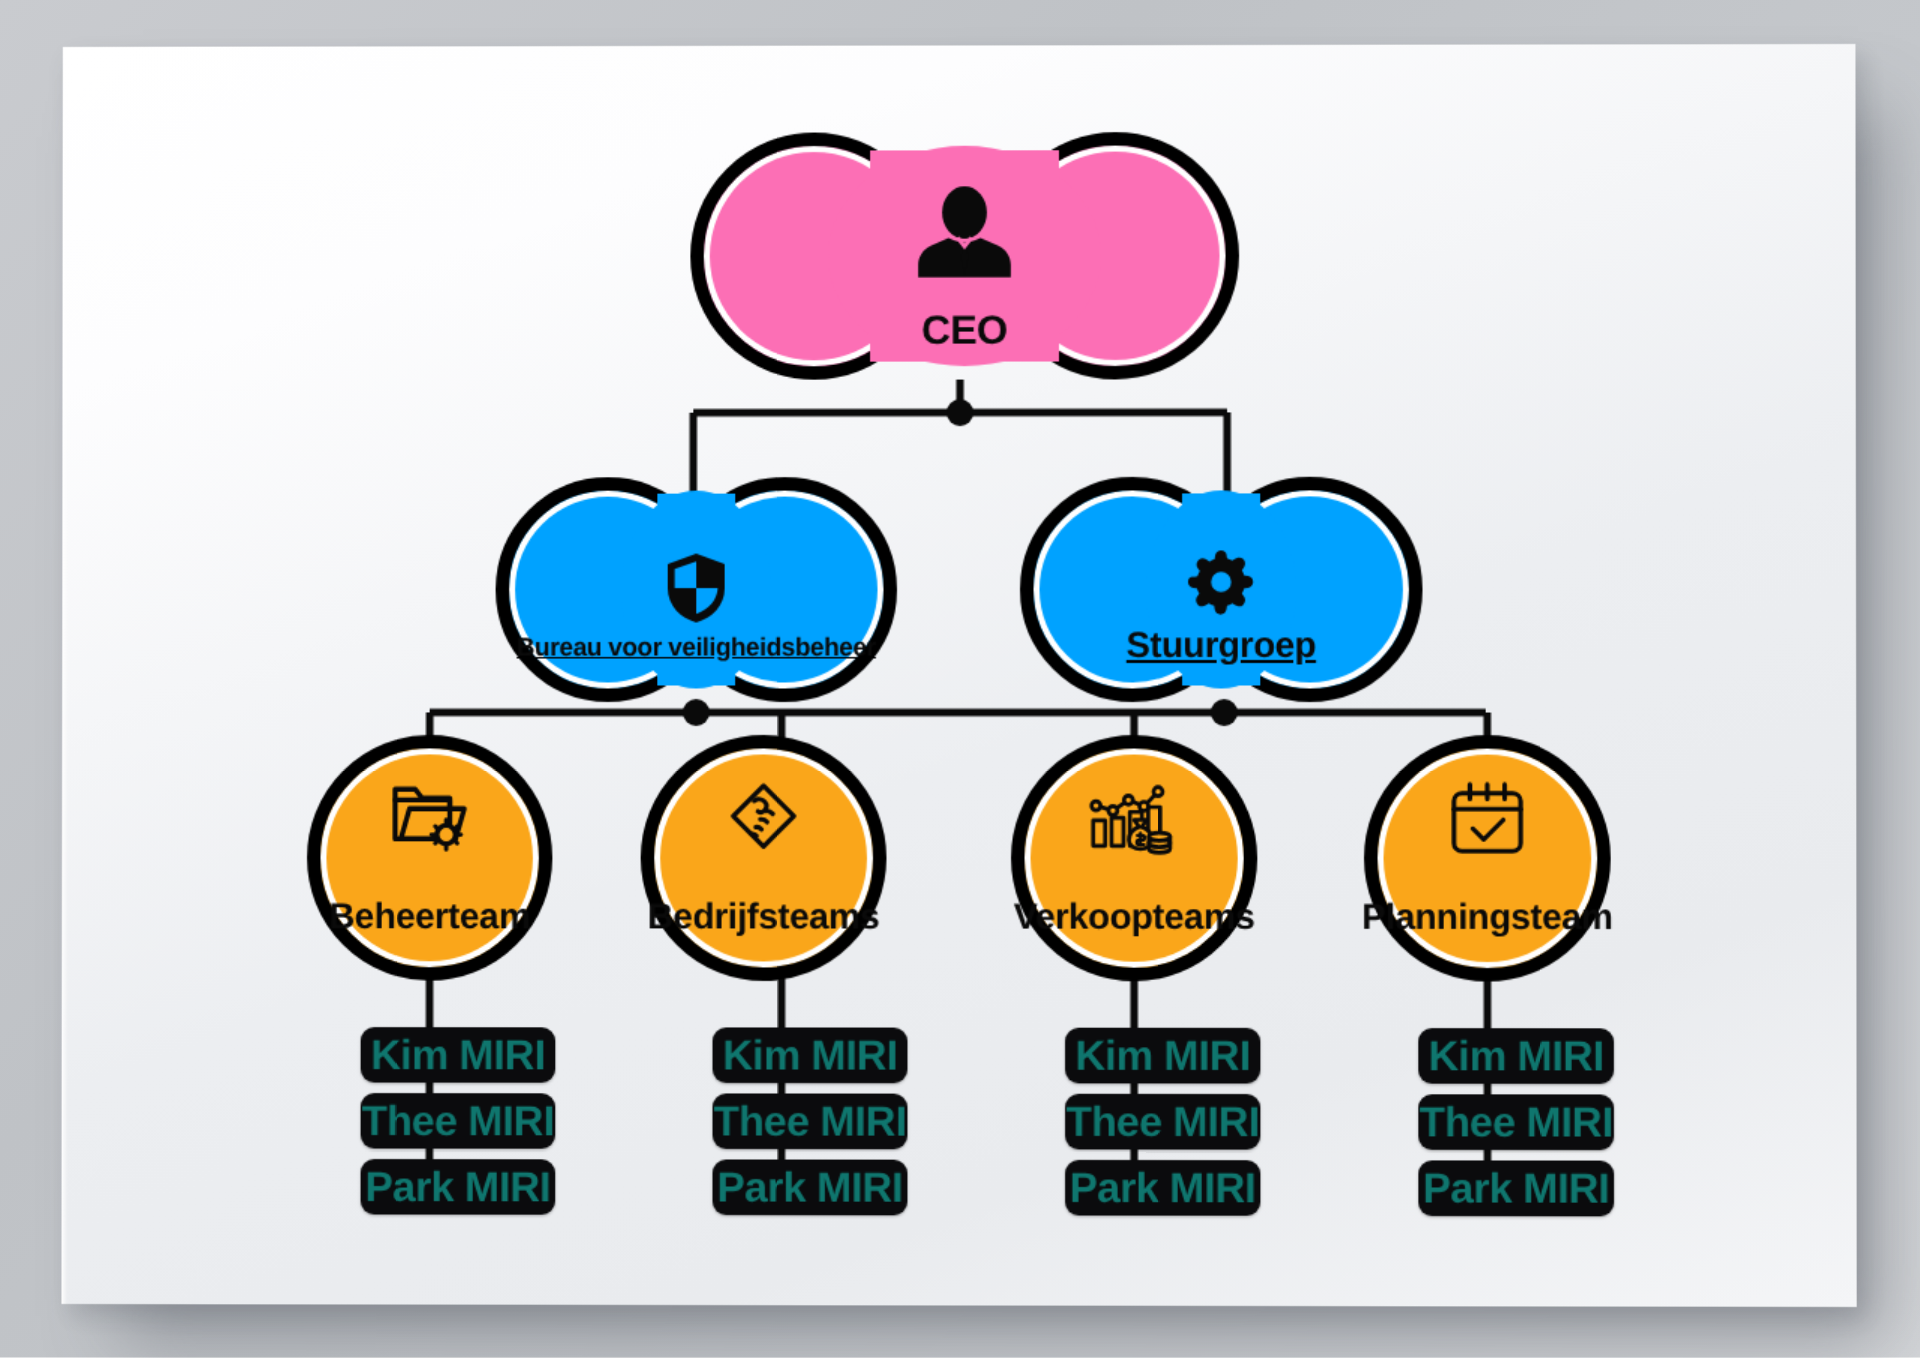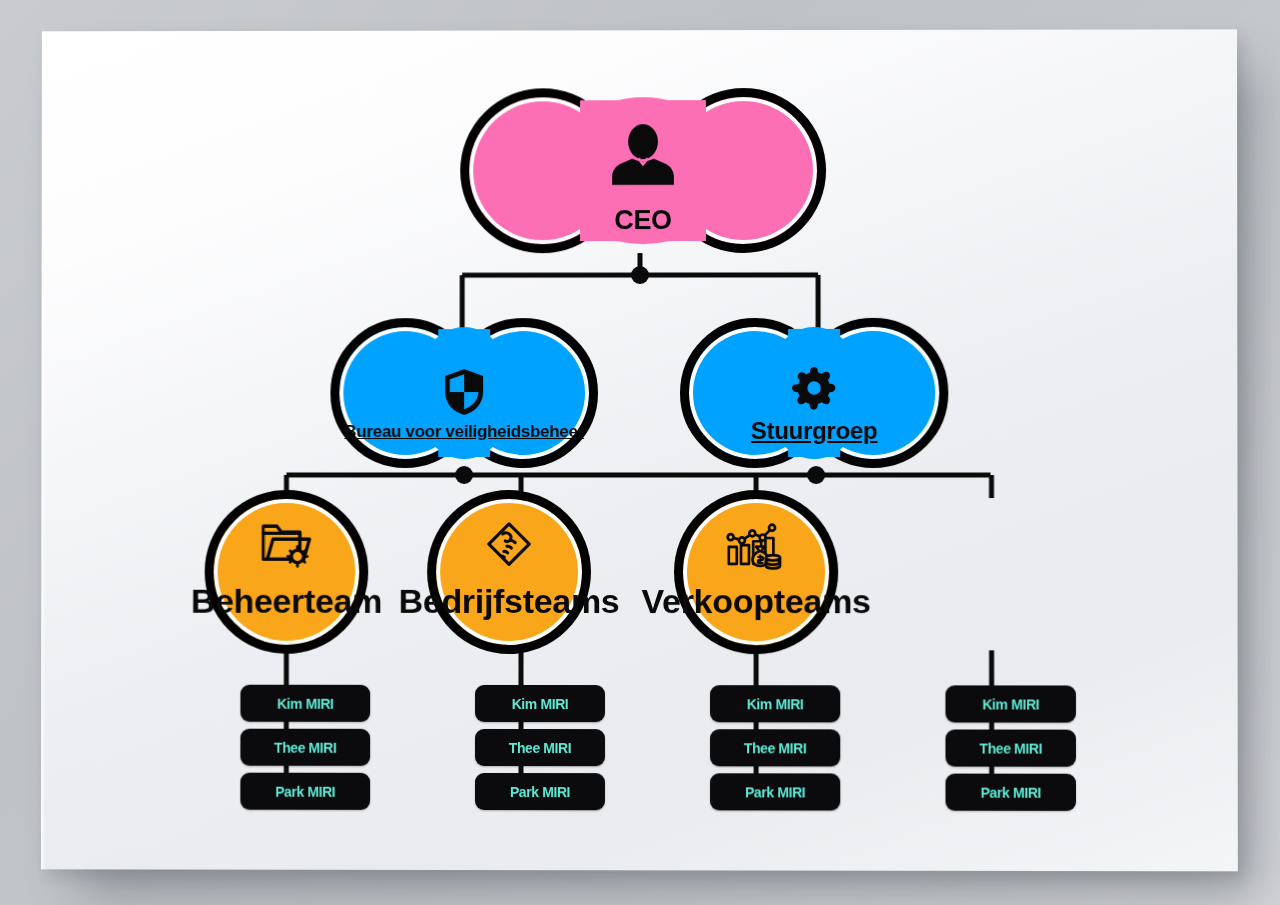--- a/index.html
+++ b/index.html
@@ -165,23 +165,24 @@
     background: #faa61a;
     border: 9px solid #000000;
     box-shadow: inset 0 0 0 4px #ffffff;
   }
   .team-node .node-content {
     justify-content: flex-start;
     padding-top: 30px;
     gap: 10px;
   }
   .team-node .node-label {
-    font-size: 34px;
+    font-size: 24px;
     position: relative;
     z-index: 6;
+    margin-top: 16px;
   }
 
   #node-team-0 { left: 164px; top: 460px; }
   #node-team-1 { left: 387px; top: 460px; }
   #node-team-2 { left: 634px; top: 460px; }
   #node-team-3 { left: 869px; top: 460px; }
 
   
   .member-col {
     position: absolute;
@@ -191,27 +192,27 @@
     gap: 7px;
     z-index: 8;
   }
   #members-0 { left: 162px; top: 655px; }
   #members-1 { left: 397px; top: 655px; }
   #members-2 { left: 632px; top: 655px; }
   #members-3 { left: 867px; top: 655px; }
 
   .member-pill {
     background: #0b0b0d;
-    color: #5eead4;
+    color: #0f766e;
     border-radius: 9px;
     height: 37px;
     display: flex;
     align-items: center;
     justify-content: center;
-    font-size: 14px;
+    font-size: 28px;
     font-weight: 700;
     letter-spacing: -0.4px;
     box-shadow: 0 1px 2px rgba(0,0,0,0.25);
     margin-left: 38px;
   }
 </style>
 </head>
 <body>
 
 <div id="board">
@@ -354,20 +355,34 @@
             <ellipse cx="51" cy="44" rx="7.5" ry="2.8" fill="#faa61a"></ellipse>
             <path d="M43.5 44v4c0 1.5 3.4 2.8 7.5 2.8s7.5-1.3 7.5-2.8v-4"></path>
             <path d="M43.5 39.5v4M58.5 39.5v4"></path>
             <ellipse cx="51" cy="39.5" rx="7.5" ry="2.8" fill="#faa61a"></ellipse>
           </svg>
         </span>
         <span class="node-label">Verkoopteams</span>
       </div>
     </div>
 
+    <div class="node team-node" id="node-team-3">
+      <div class="team-circle"></div>
+      <div class="node-content">
+        <span class="node-icon">
+          <svg width="54" height="52" viewBox="0 0 56 54" fill="none" stroke="#0a0a0a" stroke-width="3.2" stroke-linejoin="round" stroke-linecap="round">
+            <rect x="5" y="9" width="46" height="40" rx="5.5"></rect>
+            <path d="M5 20h46"></path>
+            <path d="M16 3v10M28 3v10M40 3v10"></path>
+            <path d="M18 33.5 25.5 41 39 27.5"></path>
+          </svg>
+        </span>
+        <span class="node-label">Planningsteam</span>
+      </div>
+    </div>
 
     <div class="member-col" id="members-0">
       <div class="member-pill">Kim MIRI</div>
       <div class="member-pill">Thee MIRI</div>
       <div class="member-pill">Park MIRI</div>
     </div>
 
     <div class="member-col" id="members-1">
       <div class="member-pill">Kim MIRI</div>
       <div class="member-pill">Thee MIRI</div>

